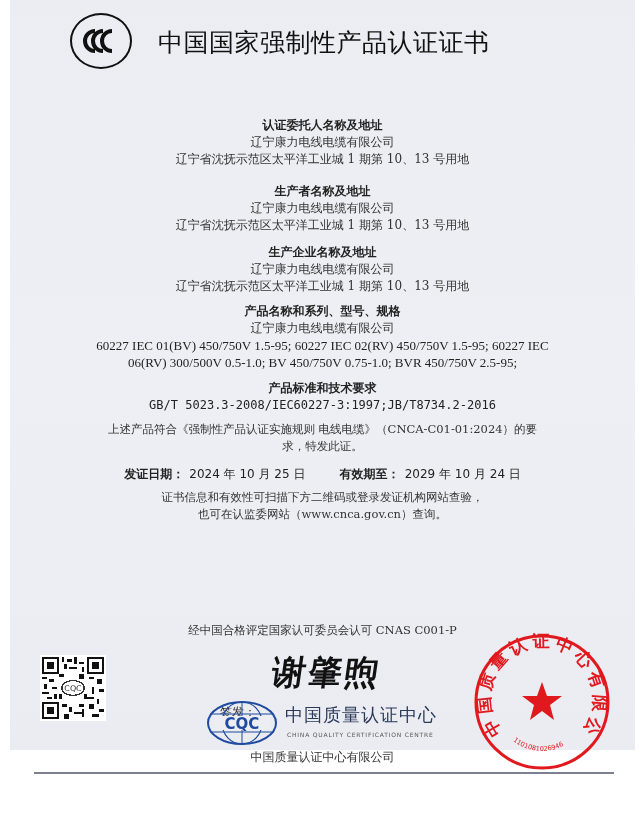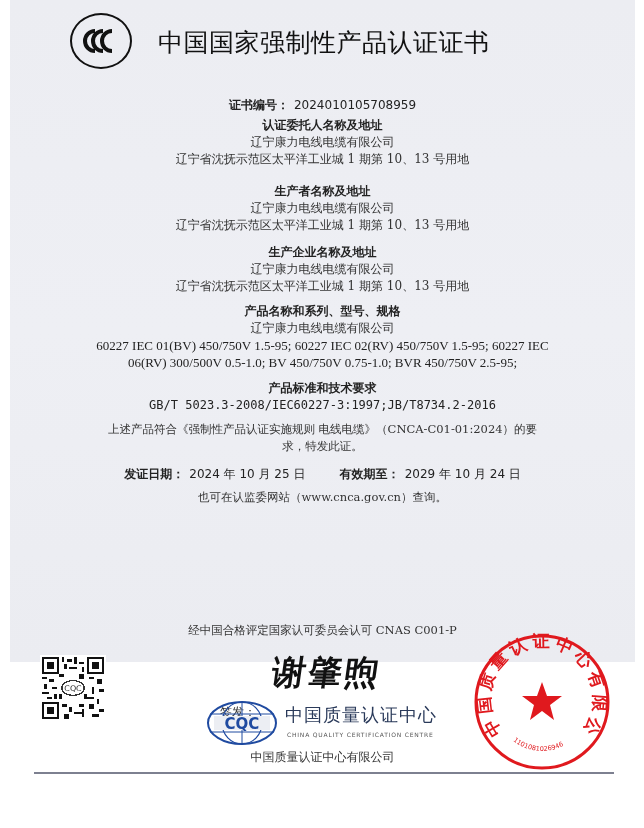--- a/index.html
+++ b/index.html
@@ -2,21 +2,21 @@
 <html><head>
   <meta charset="utf-8">
   <style>
     html, body { margin: 0; padding: 0; }
     body {
       width: 644px; height: 828px; background: #ffffff;
       font-family: "DejaVu Serif", serif; color: #222;
       position: relative; overflow: hidden;
     }
     .sheet {
-      position: absolute; left: 10px; top: 0; width: 625px; height: 662px;
+      position: absolute; left: 10px; top: 0; width: 625px; height: 750px;
       background: linear-gradient(180deg, #ecedf2 0%, #eeeff4 50%, #ebecf1 100%);
     }
     .header { position: absolute; left: 0; top: 10px; width: 625px; height: 70px; }
     .ccc-logo {
       position: absolute; left: 60px; top: 3px; width: 58px; height: 52px;
       border: 2.5px solid #111; border-radius: 50%;
       display: flex; align-items: center; justify-content: center;
     }
     .ccc-logo svg { width: 36px; height: 26px; }
     .title {
@@ -74,24 +74,20 @@
     <div class="ccc-logo">
       <svg viewBox="0 0 36 26">
         <path d="M12 3 A10 10 0 1 0 12 23" fill="none" stroke="#111" stroke-width="4"></path>
         <path d="M20 3 A10 10 0 1 0 20 23" fill="none" stroke="#111" stroke-width="4"></path>
         <path d="M29 3 A10 10 0 1 0 29 23" fill="none" stroke="#111" stroke-width="4"></path>
       </svg>
     </div>
     <div class="title">中国国家强制性产品认证证书</div>
   </div>
 
-  <div class="center line" style="top:95px;">
-    <span class="lbl">证书编号：</span>
-    <span style="font-family:'DejaVu Sans',sans-serif;font-size:12px;">2024010105708959</span>
-  </div>
 
   <div class="center" style="top:117px;">
     <div class="line lbl">认证委托人名称及地址</div>
     <div class="line val">辽宁康力电线电缆有限公司</div>
     <div class="line val">辽宁省沈抚示范区太平洋工业城 1 期第 10、13 号用地</div>
   </div>
 
   <div class="center" style="top:183px;">
     <div class="line lbl">生产者名称及地址</div>
     <div class="line val">辽宁康力电线电缆有限公司</div>
@@ -123,20 +119,21 @@
 
   <div class="center line" style="top:464px;">
     <span class="lbl">发证日期：</span>
     <span style="font-family:'DejaVu Sans',sans-serif;font-size:12px;">2024 年 10 月 25 日</span>
     <span style="display:inline-block;width:24px;"></span>
     <span class="lbl">有效期至：</span>
     <span style="font-family:'DejaVu Sans',sans-serif;font-size:12px;">2029 年 10 月 24 日</span>
   </div>
 
   <div class="center" style="top:489px;">
+    <div class="line val" style="font-size:11.5px;">证书信息和有效性可扫描下方二维码或登录发证机构网站查验，</div>
     <div class="line val" style="font-size:11.5px;">也可在认监委网站（www.cnca.gov.cn）查询。</div>
   </div>
 
   <div class="center line" style="top:622px;font-size:11.5px;color:#333;">经中国合格评定国家认可委员会认可 CNAS C001-P</div>
 
   <div class="qr">
     <svg viewBox="0 0 25 25" width="62" height="62" shape-rendering="crispEdges">
       <rect width="25" height="25" fill="#fff"></rect>
       <g fill="#111">
         <rect x="0" y="0" width="7" height="7"></rect>

